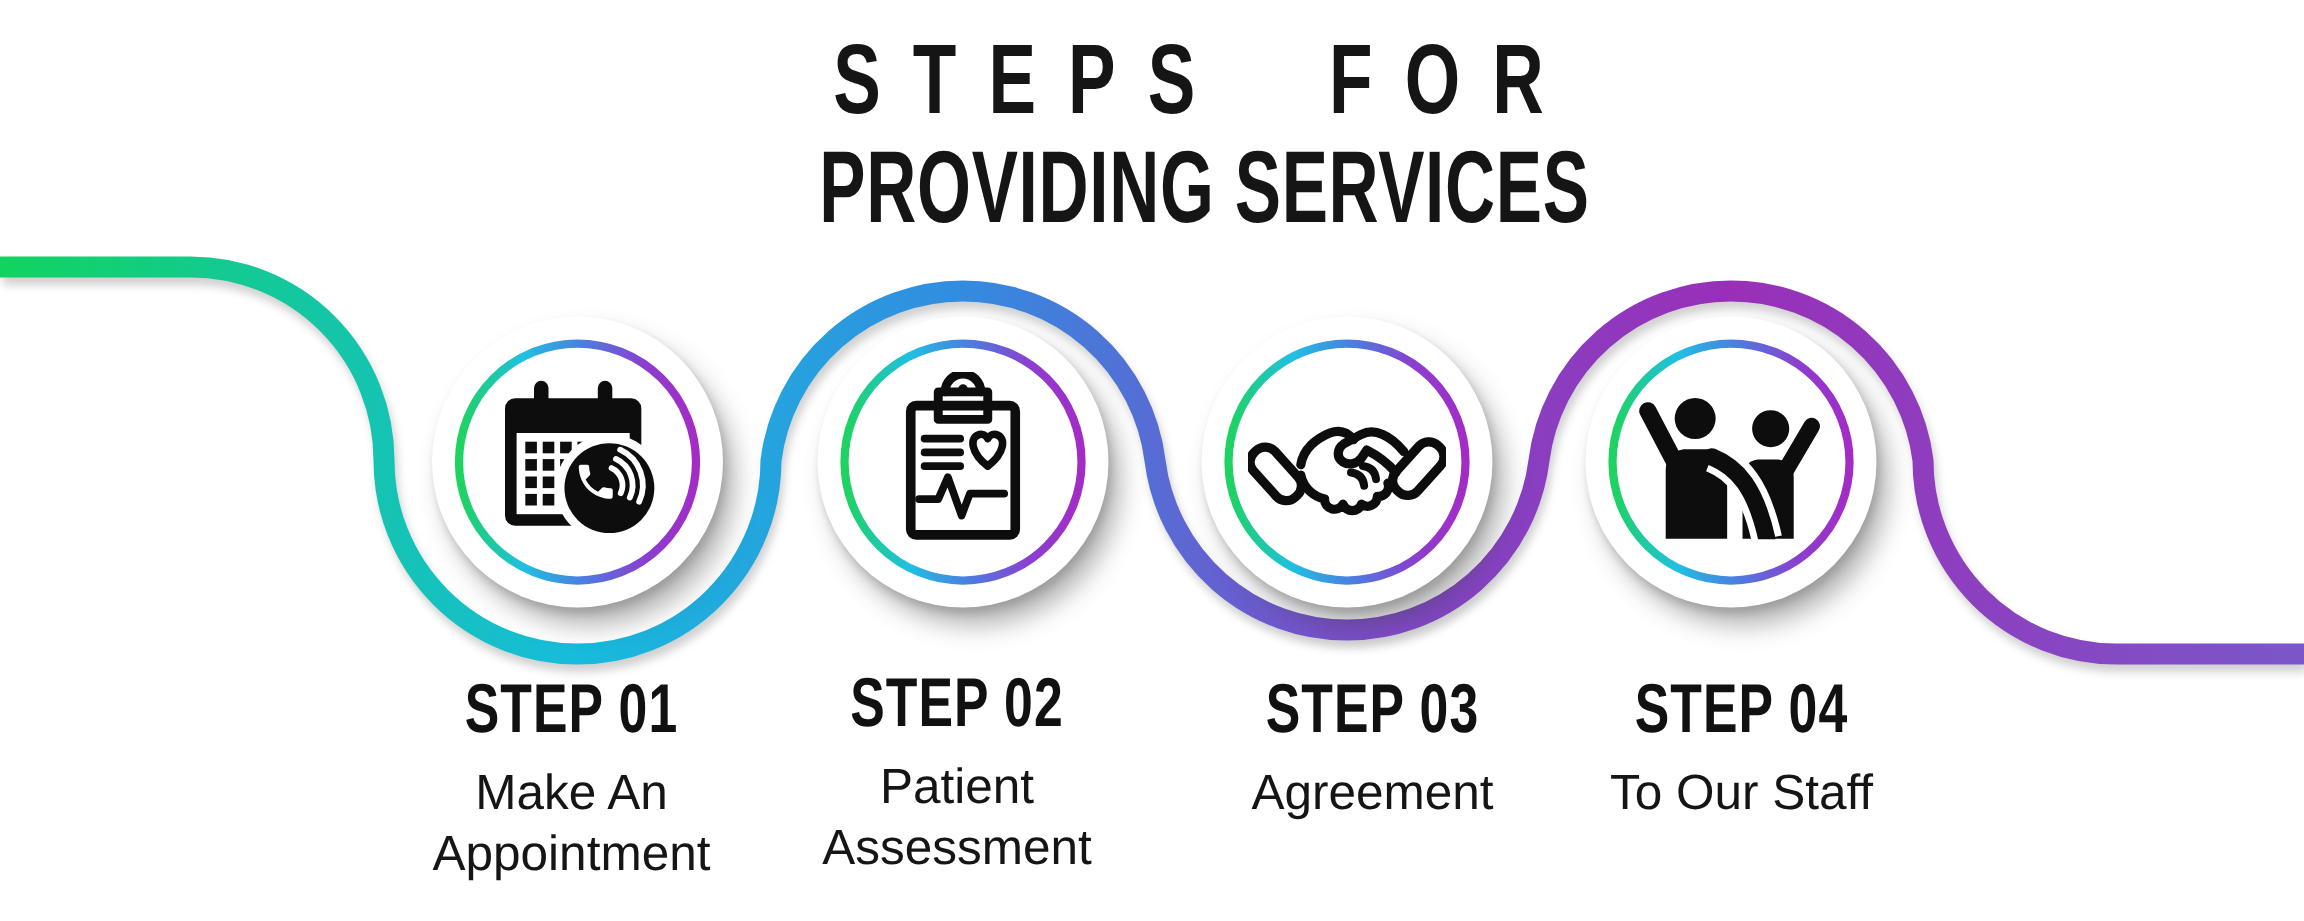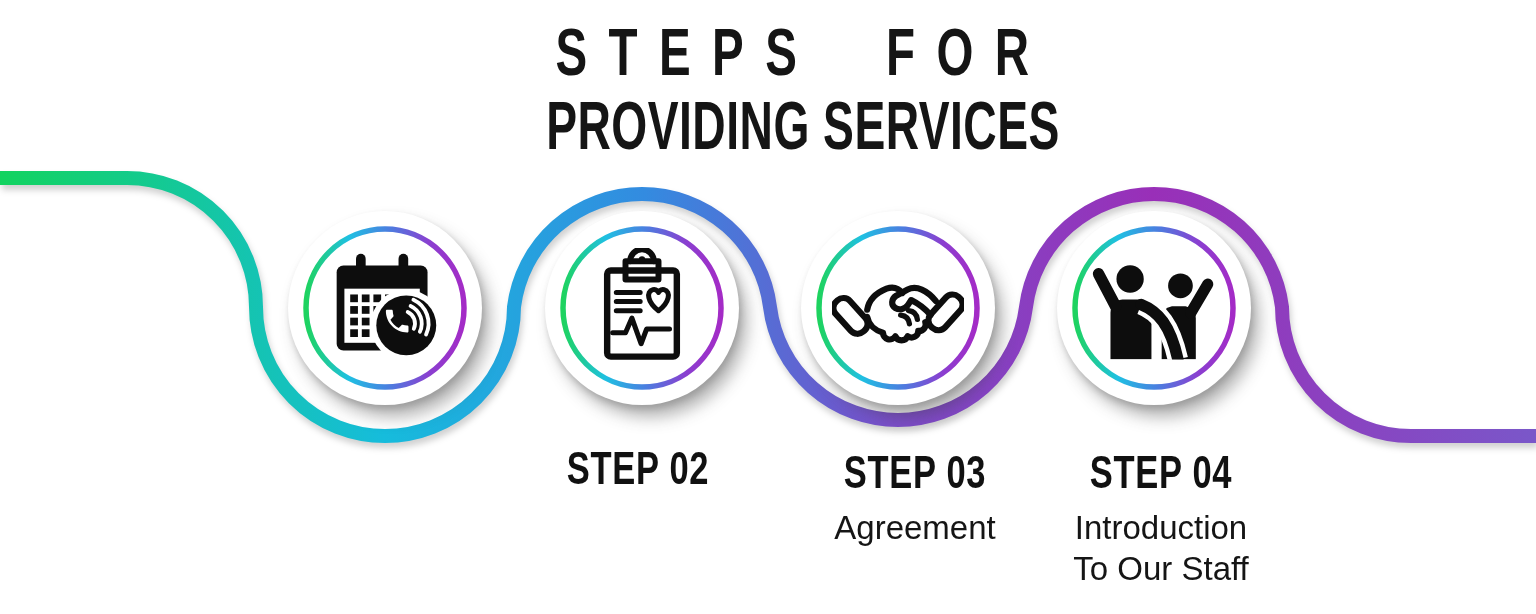--- a/index.html
+++ b/index.html
@@ -147,36 +147,44 @@
         <circle cx="106" cy="34" r="14.5"></circle>
         <path d="M 24 120 L 24 66 Q 24 52 38 50 L 58 50 Q 72 52 72 66 L 72 120 Z"></path>
         <path d="M 60 56 C 80 64 94 80 103 120" fill="none" stroke="#ffffff" stroke-width="24"></path>
         <path d="M 60 56 C 80 64 94 80 103 120" fill="none" stroke="#0d0d0d" stroke-width="13.5" stroke-linecap="round"></path>
         <path d="M 30 58 L 10 20" fill="none" stroke="#0d0d0d" stroke-width="13.5" stroke-linecap="round"></path>
         <circle cx="47" cy="26" r="16"></circle>
       </g>
     </svg>
   </div>
 
+  <div class="step-col" style="left:246px;top:448px;">
+    <span class="cond step-label">STEP 01</span>
+    <div class="step-desc">
+      <div>Make An</div>
+      <div>Appointment</div>
+    </div>
+  </div>
 
   <div class="step-col" style="left:503px;top:444px;">
     <span class="cond step-label">STEP 02</span>
     <div class="step-desc">
+      <div>Patient</div>
+      <div>Assessment</div>
     </div>
   </div>
 
   <div class="step-col" style="left:780px;top:448px;">
     <span class="cond step-label">STEP 03</span>
     <div class="step-desc">
       <div>Agreement</div>
       <div></div>
     </div>
   </div>
 
   <div class="step-col" style="left:1026px;top:448px;">
     <span class="cond step-label">STEP 04</span>
     <div class="step-desc">
-      <div>Introduction</div>
       <div>To Our Staff</div>
     </div>
   </div>
 
 </div>
 
 </body></html>

